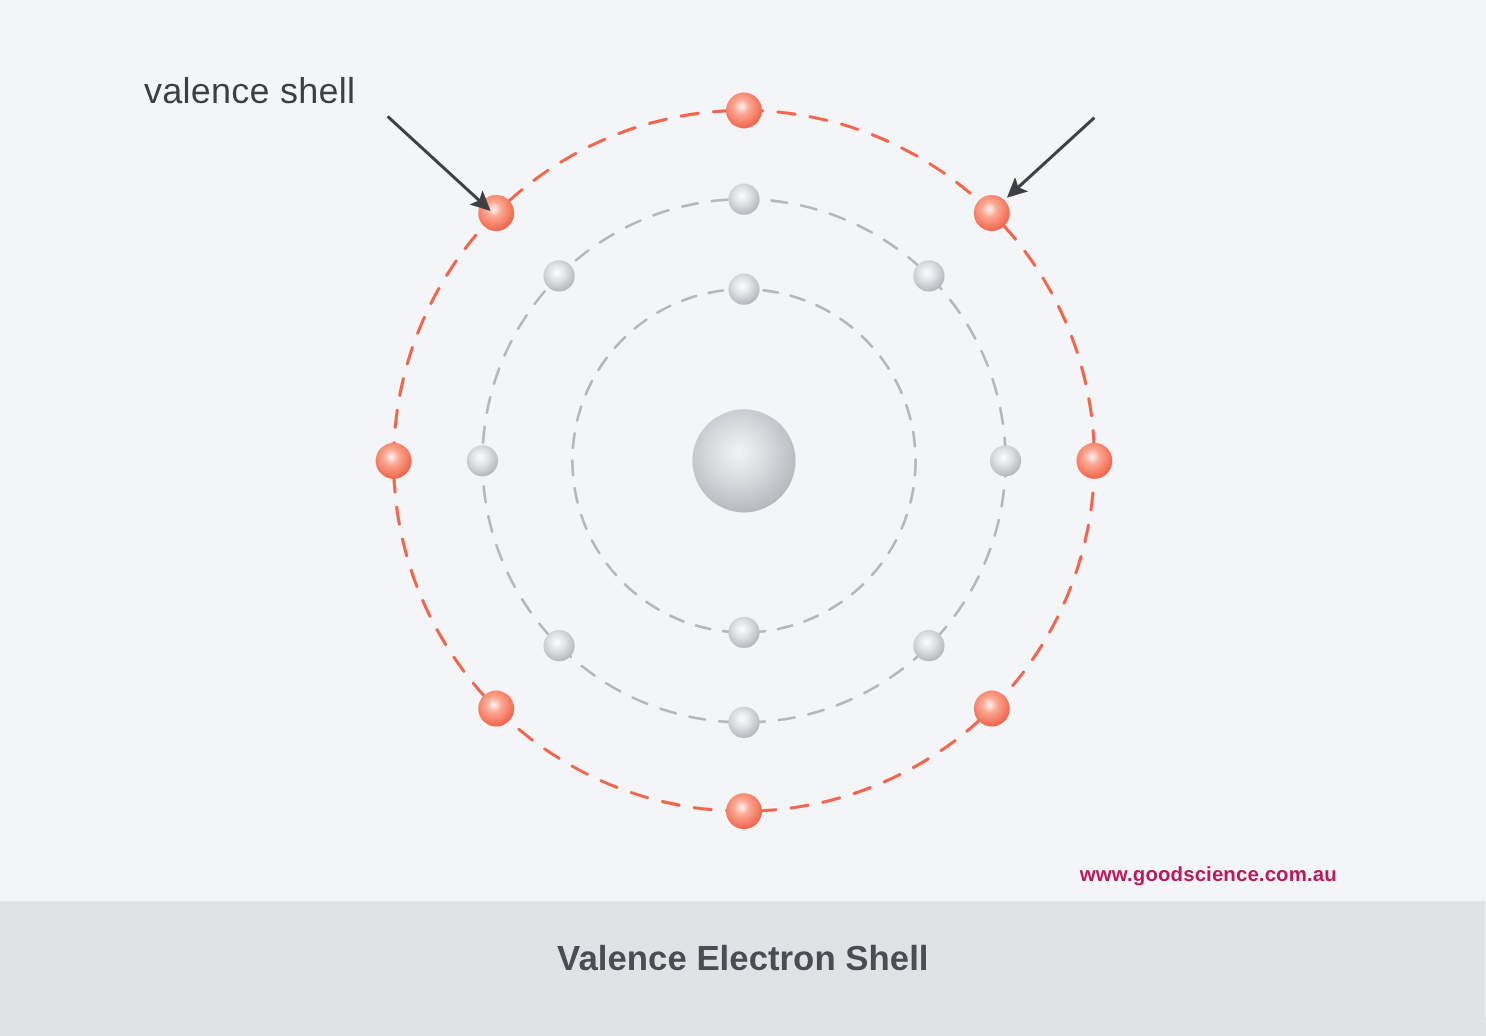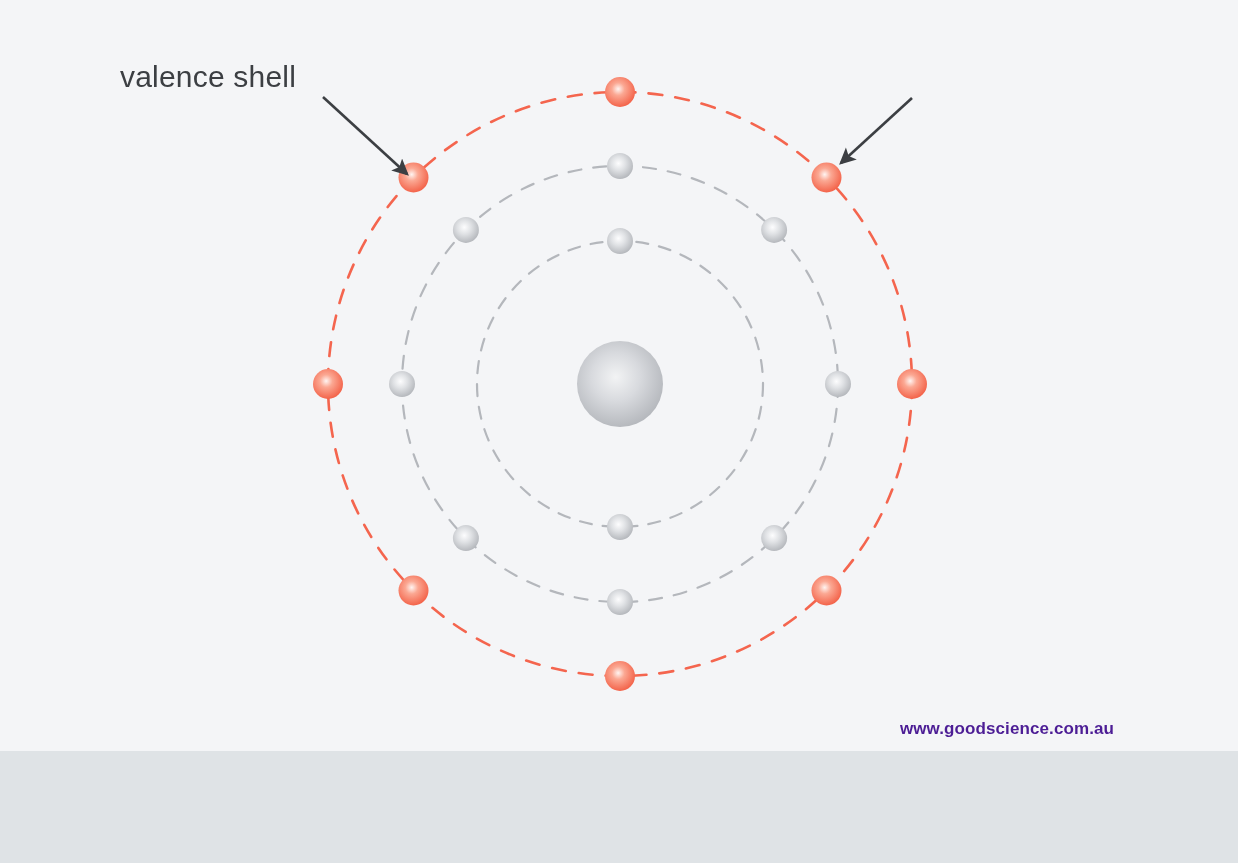--- a/index.html
+++ b/index.html
@@ -43,21 +43,21 @@
   #label-valence-electron {
     left: 915px;
     top: 60px;
   }
   #watermark {
     position: absolute;
     right: 18px;
     top: 719px;
     font-size: 17px;
     font-weight: bold;
-    color: #4c1d95;
+    color: #be185d;
     letter-spacing: 0.1px;
     font-family: "Liberation Sans", "DejaVu Sans", sans-serif;
   }
   #footer-bar {
     position: absolute;
     left: 0;
     top: 751px;
     width: 1238px;
     height: 112px;
     background: #dfe3e6;
@@ -142,14 +142,15 @@
     </g>
   </svg>
 
   <div class="label-text" id="label-valence-shell">valence shell</div>
 
 
   <div id="watermark">www.goodscience.com.au</div>
 
   <div id="footer-bar"></div>
 
+  <div id="footer-caption">Valence Electron Shell</div>
 
 </div>
 
 </body></html>

